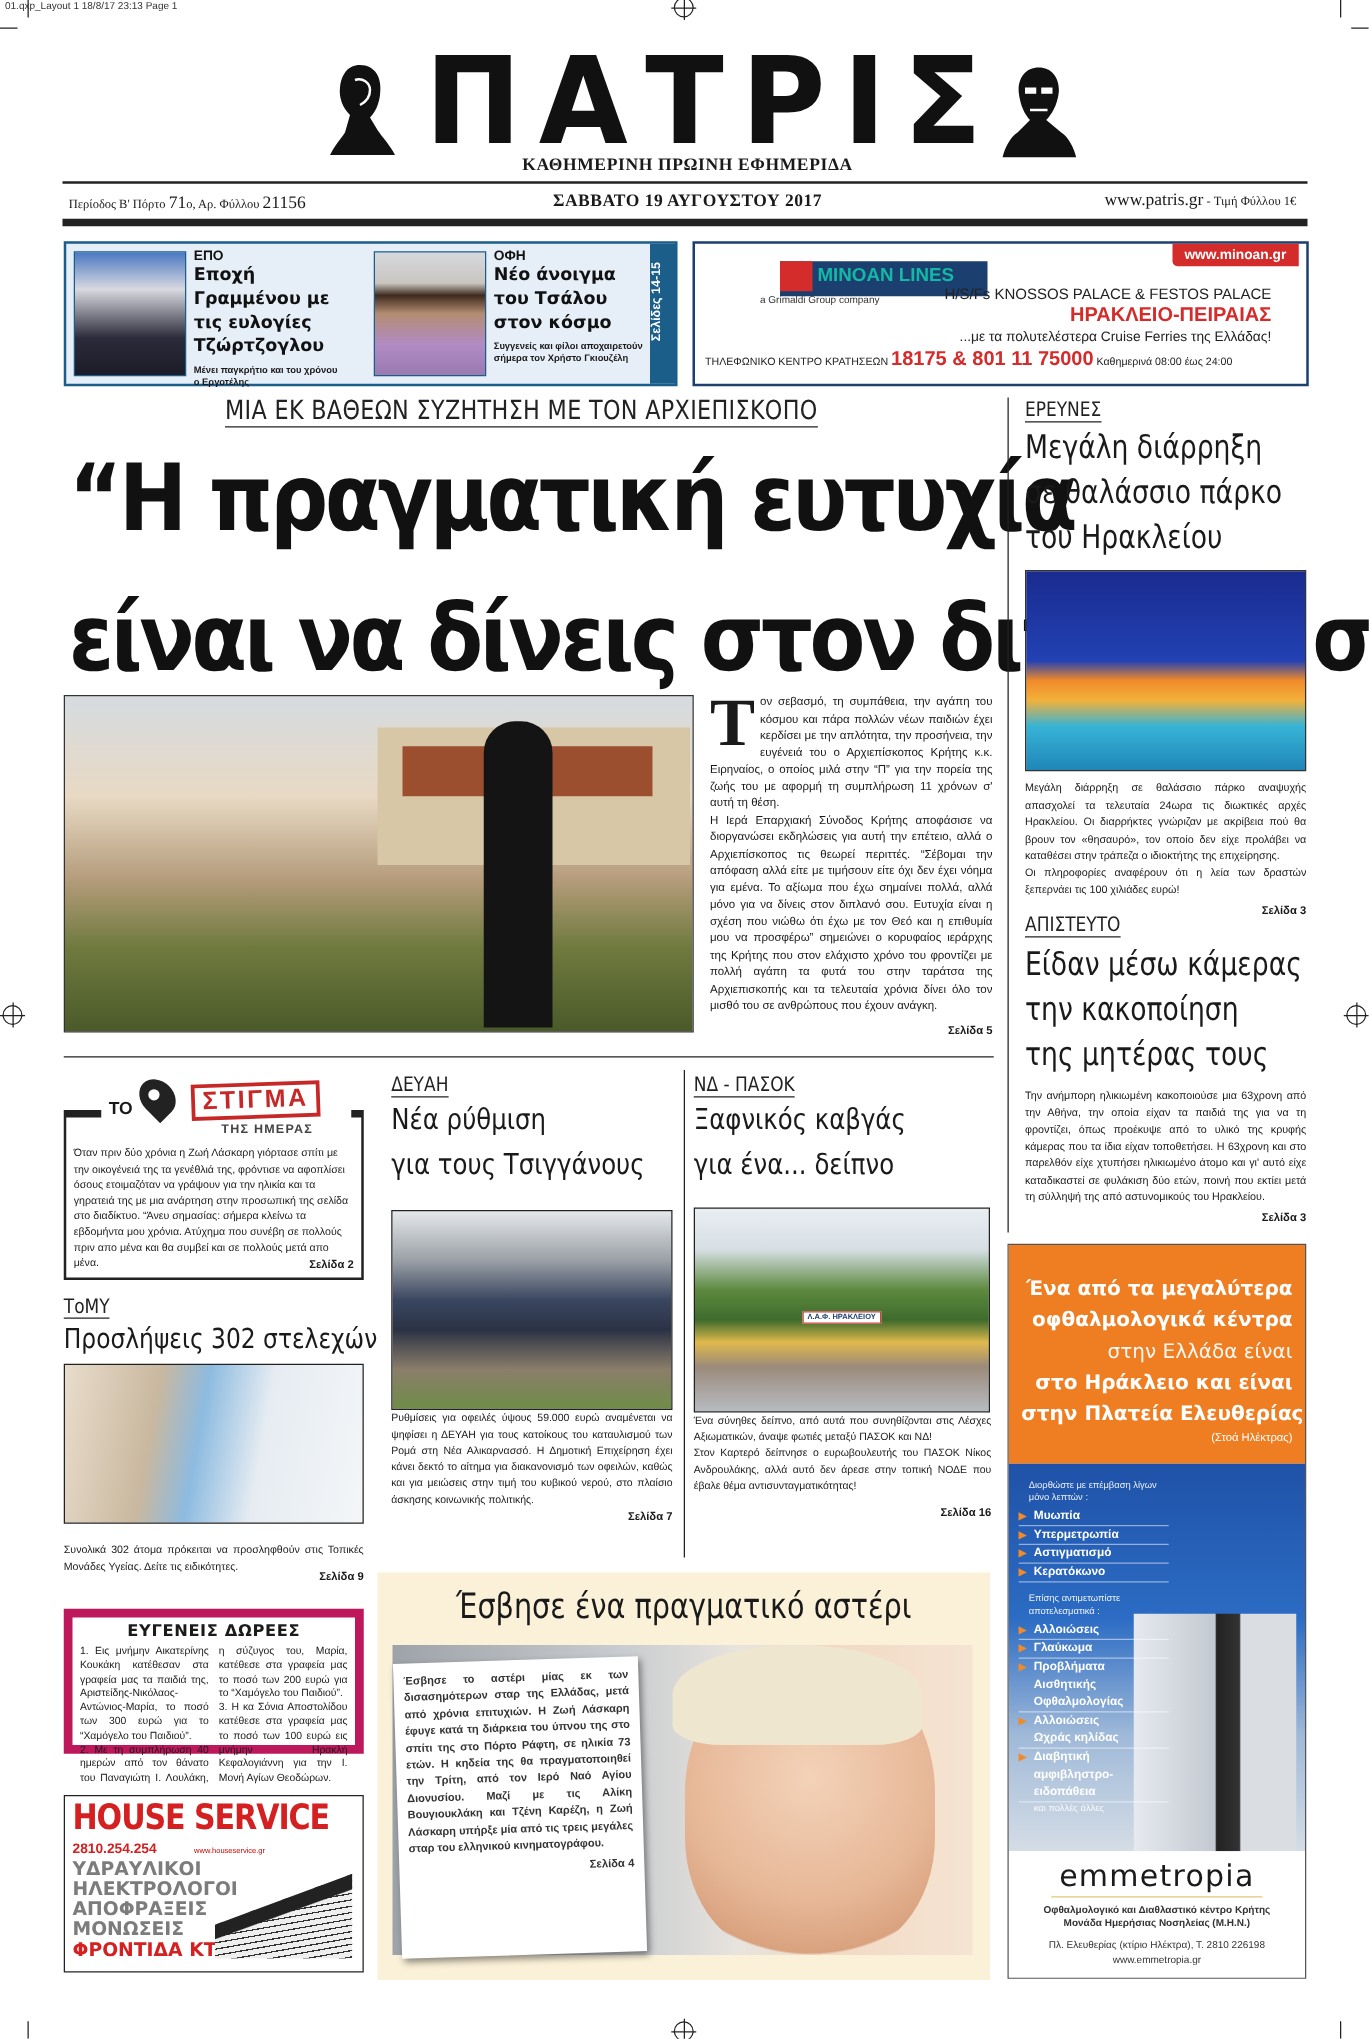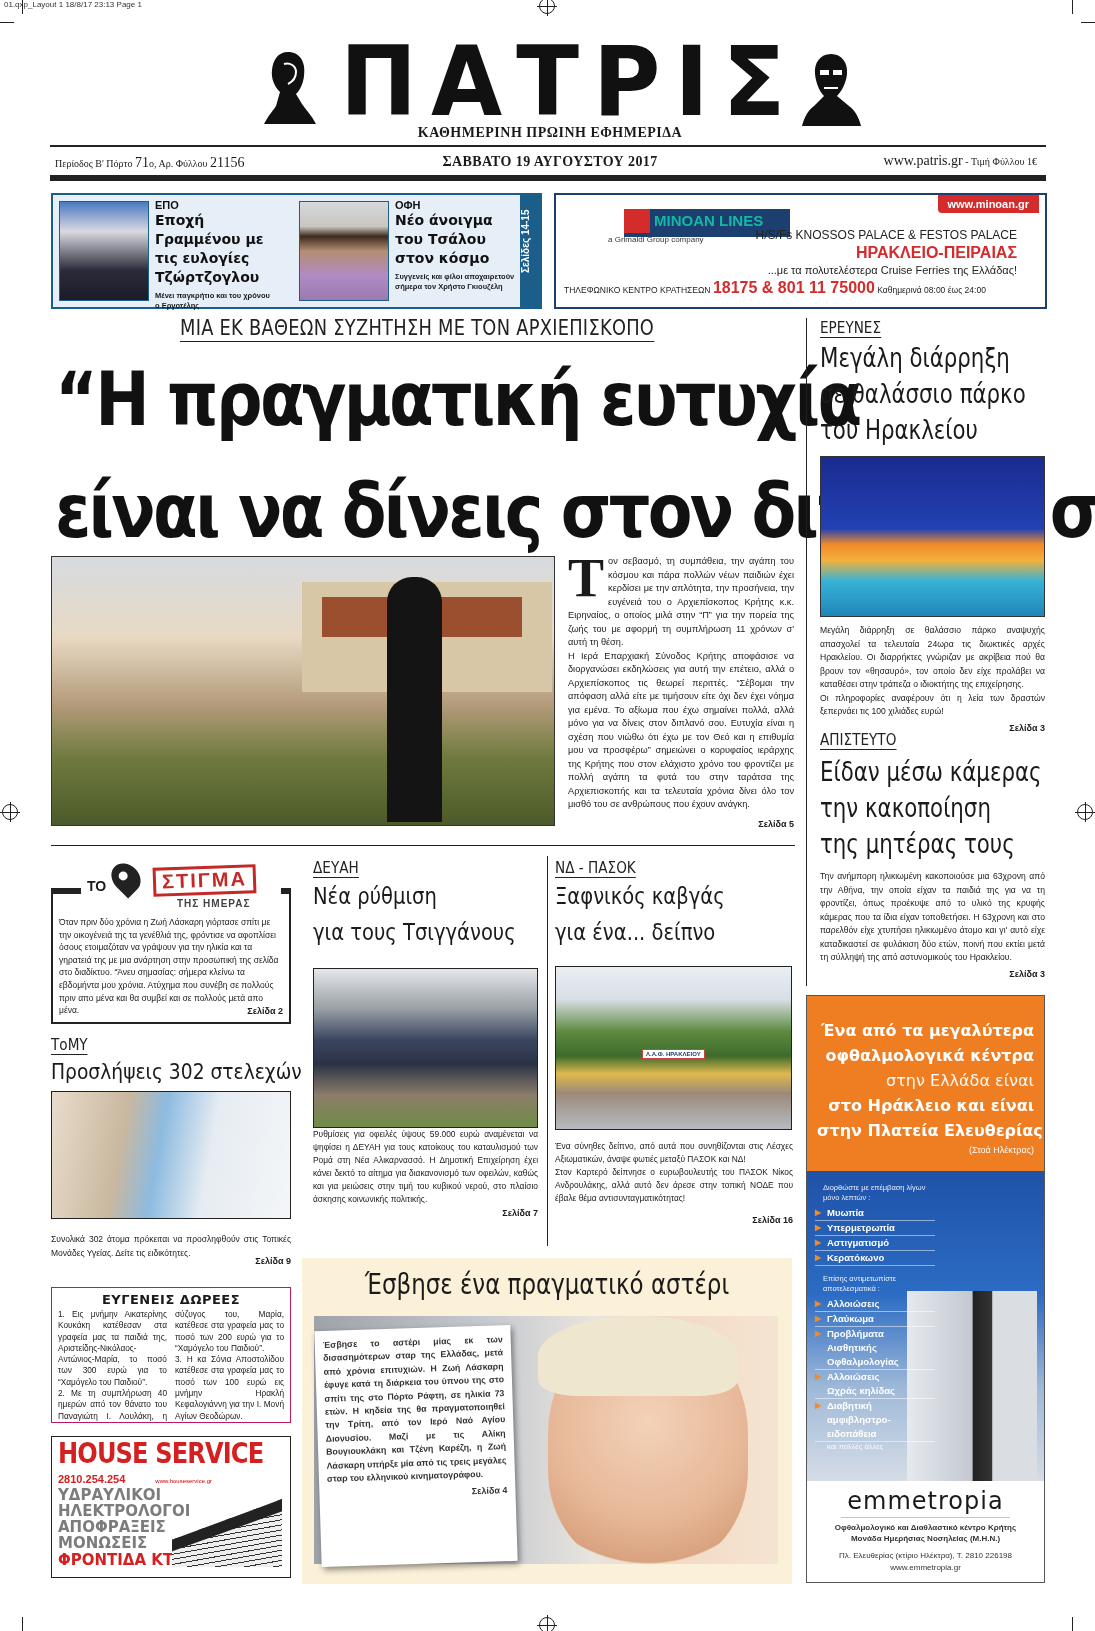--- a/index.html
+++ b/index.html
@@ -73,21 +73,21 @@
   .st-pin::after { content: ""; position: absolute; left: 8px; top: 8px; width: 9px; height: 9px; border-radius: 50%; background: #fff; }
   .st-word { position: absolute; left: 72px; top: 8px; border: 3px solid #c62828; color: #c62828; font-weight: bold; font-size: 20px; padding: 0 6px; letter-spacing: 2px; background: #fff; transform: rotate(-2deg); }
   .st-sub { position: absolute; left: 92px; top: 40px; font-size: 10px; font-weight: bold; color: #444; letter-spacing: 1px; background: #fff; padding: 0 4px; }
 
   .section-title { font-size: 23px; line-height: 36px; font-family: "DejaVu Sans", sans-serif; transform: scaleX(.85); transform-origin: left; white-space: nowrap; }
   .photo { border: 1px solid #222; }
   .roma-photo { background: linear-gradient(180deg, #e5e7ea 0%, #9aa0a6 25%, #3a4660 45%, #2b3245 60%, #8b7e6a 80%, #6f8c47 100%); }
   .club-photo { background: linear-gradient(180deg, #e9eef2 0%, #d7dfe5 20%, #5d8a3e 40%, #3e6b2c 55%, #e0b94d 66%, #9b8a7a 78%, #b7bbc1 100%); }
   .doc-photo { background: linear-gradient(100deg, #e8dccb 0%, #c9b89f 30%, #8dbbe0 45%, #e6ecf2 65%, #f4f6f8 100%); }
 
-  .dorees { left: 51px; top: 1287px; width: 240px; height: 136px; border: 1px solid #be185d; padding: 4px 6px; }
+  .dorees { left: 51px; top: 1287px; width: 240px; height: 116px; border: 7px solid #be185d; padding: 4px 6px; }
   .dorees h3 { text-align: center; font-size: 13px; font-family: "DejaVu Sans", sans-serif; letter-spacing: .5px; margin-bottom: 2px; }
   .dorees .cols { column-count: 2; column-gap: 8px; font-size: 8.3px; line-height: 11.3px; text-align: justify; }
 
   .hs { left: 51px; top: 1436px; width: 240px; height: 142px; border: 1px solid #222; background: #fff; padding: 2px 6px; overflow: hidden; }
   .hs-title { color: #d42020; font-weight: bold; font-size: 28px; line-height: 30px; letter-spacing: -1px; font-family: "DejaVu Sans", sans-serif; transform: scaleX(.86); transform-origin: left; white-space: nowrap; }
   .hs-phone { color: #d42020; font-weight: bold; font-size: 11px; }
   .hs-url { font-size: 6px; color: #c00; margin-left: 30px; }
   .hs-svc { color: #7c7c7c; font-weight: bold; font-size: 15px; line-height: 16px; font-family: "DejaVu Sans", sans-serif; }
   .hs-last { color: #d42020; font-weight: bold; font-size: 15px; font-family: "DejaVu Sans", sans-serif; }
   .hs-workers { position: absolute; right: 8px; top: 62px; width: 110px; height: 68px; background: linear-gradient(160deg, transparent 30%, #222 31%, #222 48%, transparent 49%), repeating-linear-gradient(170deg, #eee 0 4px, #333 4px 5px); clip-path: polygon(0 60%, 100% 0, 100% 100%, 0 100%); }
@@ -264,21 +264,21 @@
   <div class="page-ref" style="margin-top:2px">Σελίδα 7</div>
 </article>
 
 <article class="abs" style="left:555px;top:858px;width:238px">
   <div class="kicker">ΝΔ - ΠΑΣΟΚ</div>
   <div class="section-title">Ξαφνικός καβγάς</div>
   <div class="section-title">για ένα... δείπνο</div>
   <div class="photo club-photo" style="width:237px;height:164px;margin-top:16px;position:relative">
     <span style="position:absolute;left:86px;top:82px;background:#fff;color:#1b3f6e;font-size:6px;font-weight:bold;padding:1px 3px;border:1px solid #c44">Λ.Α.Φ. ΗΡΑΚΛΕΙΟΥ</span>
   </div>
-  <p class="body-sm" style="margin-top:10px;font-size:8.4px;line-height:13px">Ένα σύνηθες δείπνο, από αυτά που συνηθίζονται στις Λέσχες Αξιωματικών, άναψε φωτιές μεταξύ ΠΑΣΟΚ και ΝΔ!</p>
+  <p class="body-sm" style="font-size:8.4px;line-height:13px">Ένα σύνηθες δείπνο, από αυτά που συνηθίζονται στις Λέσχες Αξιωματικών, άναψε φωτιές μεταξύ ΠΑΣΟΚ και ΝΔ!</p>
   <p class="body-sm" style="font-size:8.4px;line-height:13px">Στον Καρτερό δείπνησε ο ευρωβουλευτής του ΠΑΣΟΚ Νίκος Ανδρουλάκης, αλλά αυτό δεν άρεσε στην τοπική ΝΟΔΕ που έβαλε θέμα αντισυνταγματικότητας!</p>
   <div class="page-ref" style="margin-top:10px">Σελίδα 16</div>
 </article>
 
 <section class="abs dorees">
   <h3>ΕΥΓΕΝΕΙΣ ΔΩΡΕΕΣ</h3>
   <div class="cols">
     <p>1. Εις μνήμην Αικατερίνης Κουκάκη κατέθεσαν στα γραφεία μας τα παιδιά της, Αριστείδης-Νικόλαος-Αντώνιος-Μαρία, το ποσό των 300 ευρώ για το “Χαμόγελο του Παιδιού”.</p>
     <p>2. Με τη συμπλήρωση 40 ημερών από τον θάνατο του Παναγιώτη Ι. Λουλάκη, η σύζυγος του, Μαρία, κατέθεσε στα γραφεία μας το ποσό των 200 ευρώ για το “Χαμόγελο του Παιδιού”.</p>
     <p>3. Η κα Σόνια Αποστολίδου κατέθεσε στα γραφεία μας το ποσό των 100 ευρώ εις μνήμην Ηρακλή Κεφαλογιάννη για την Ι. Μονή Αγίων Θεοδώρων.</p>

